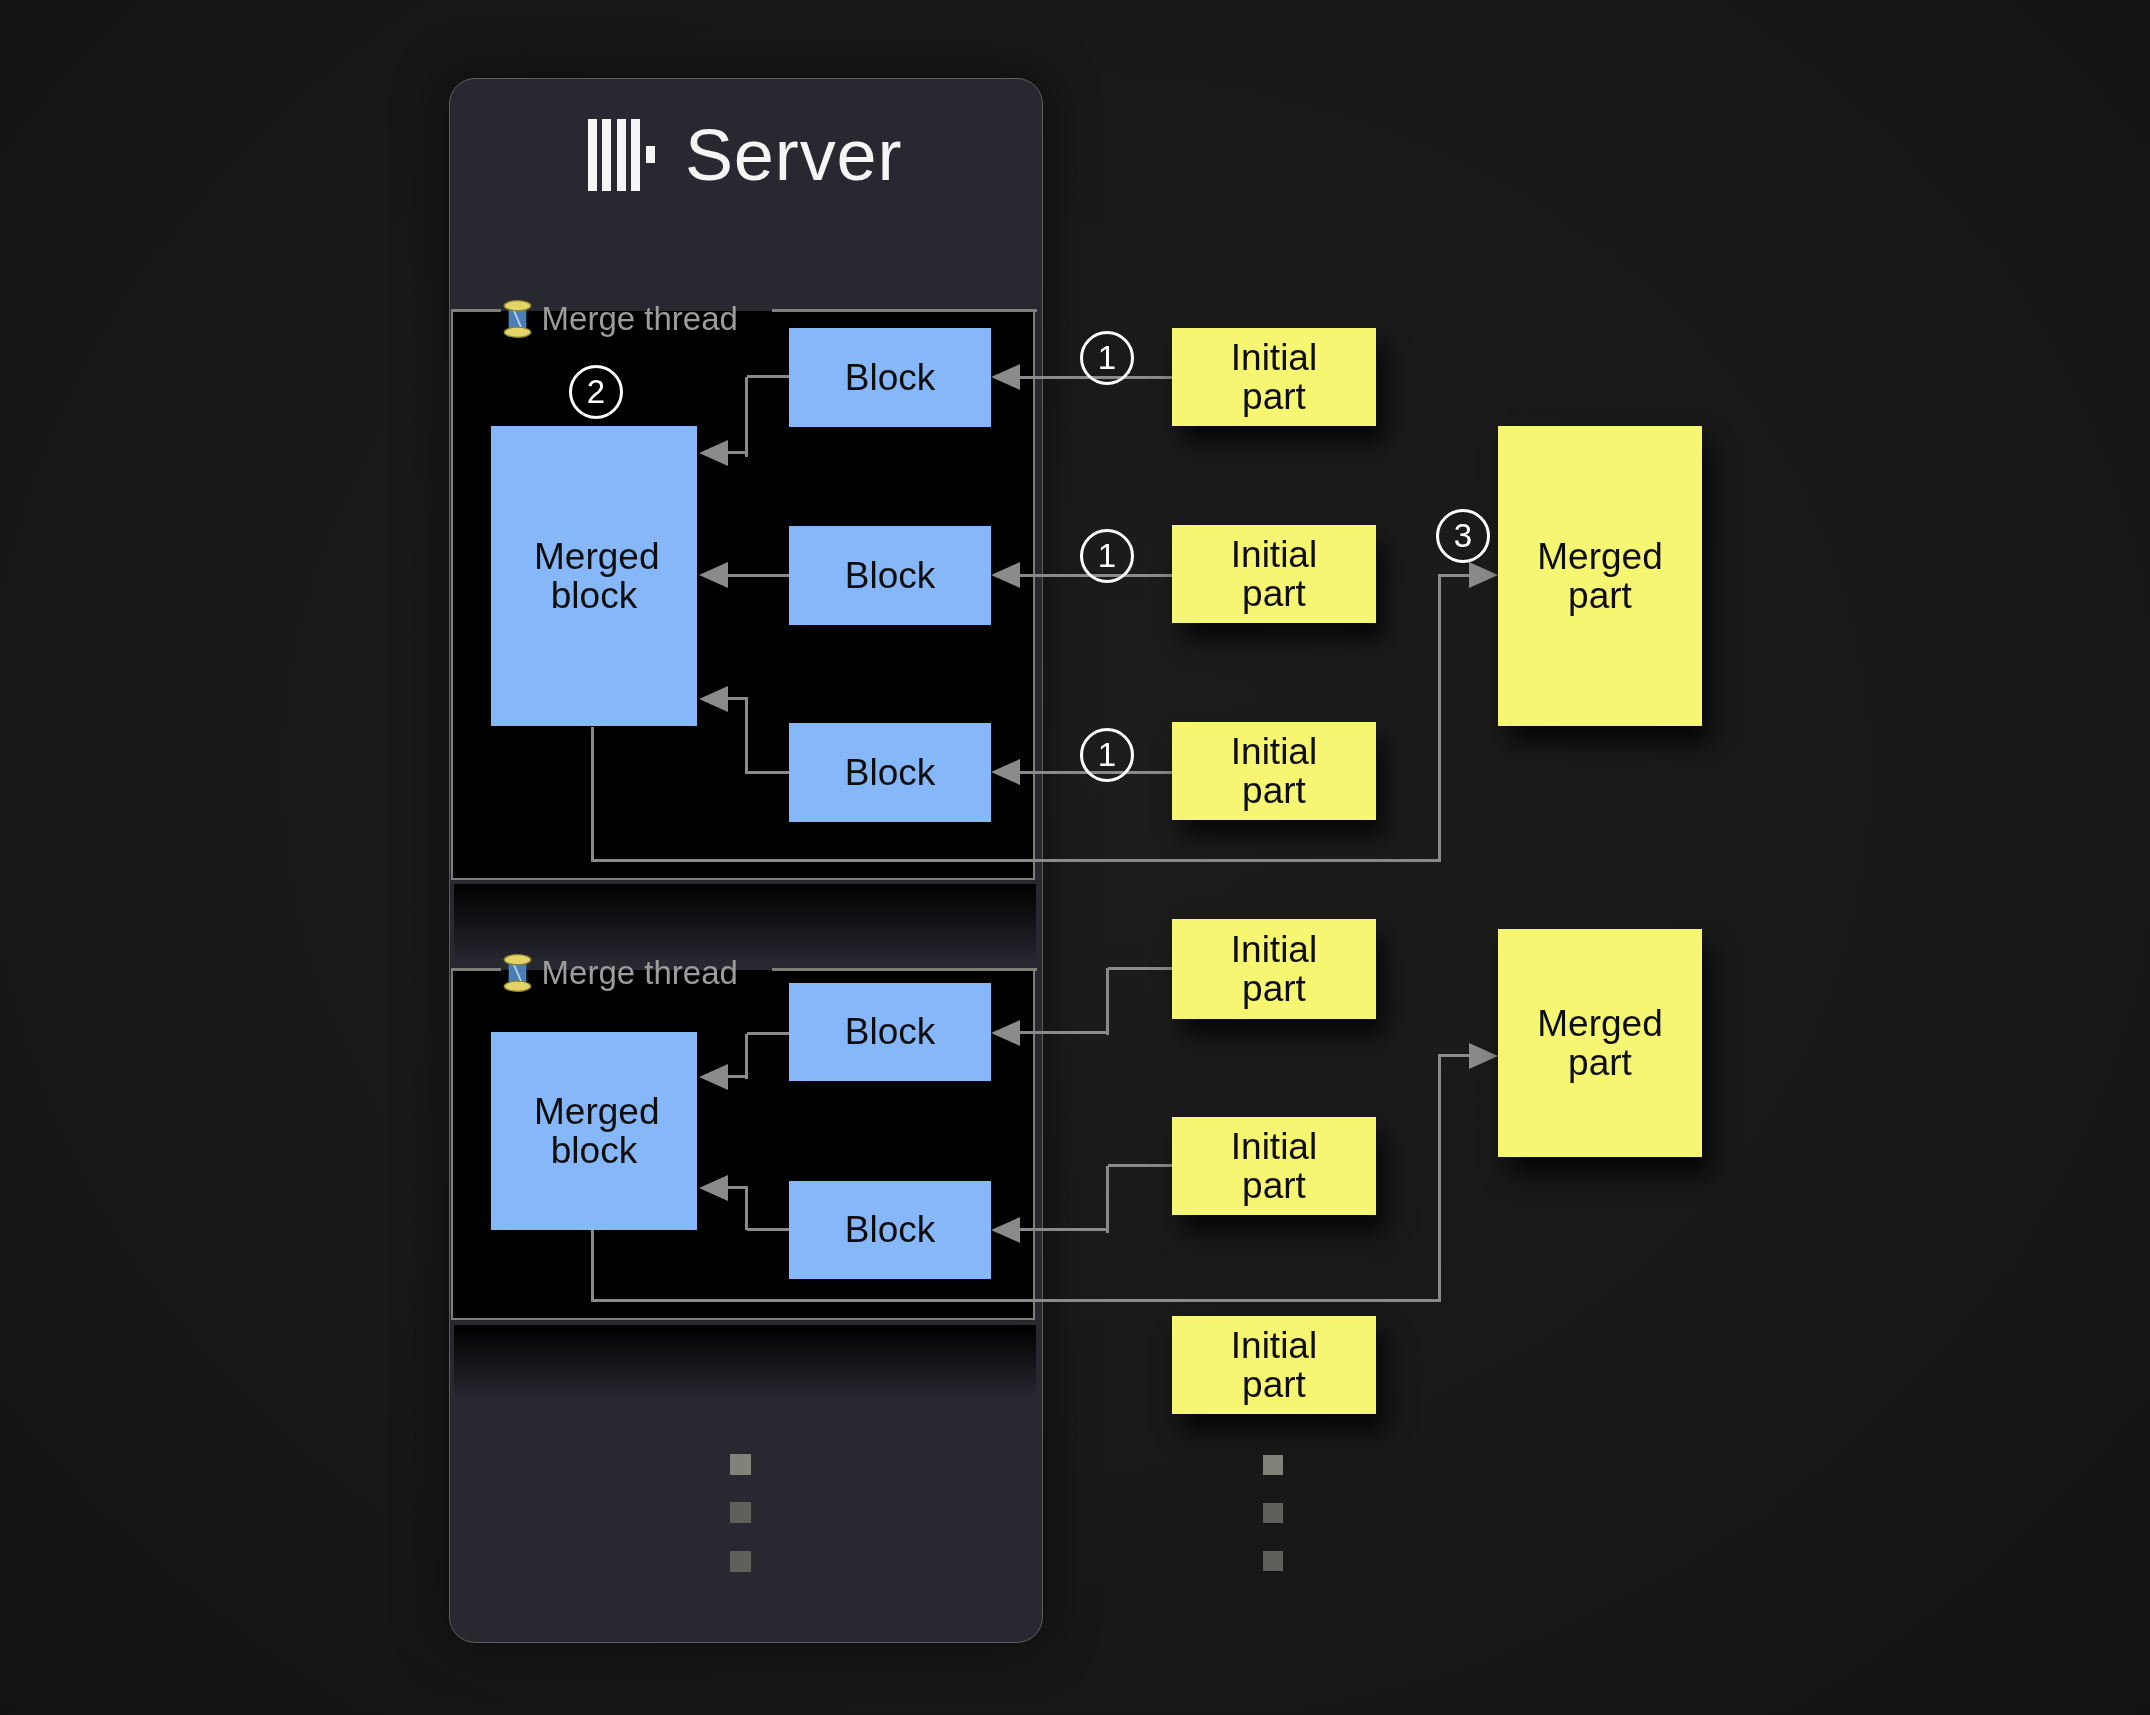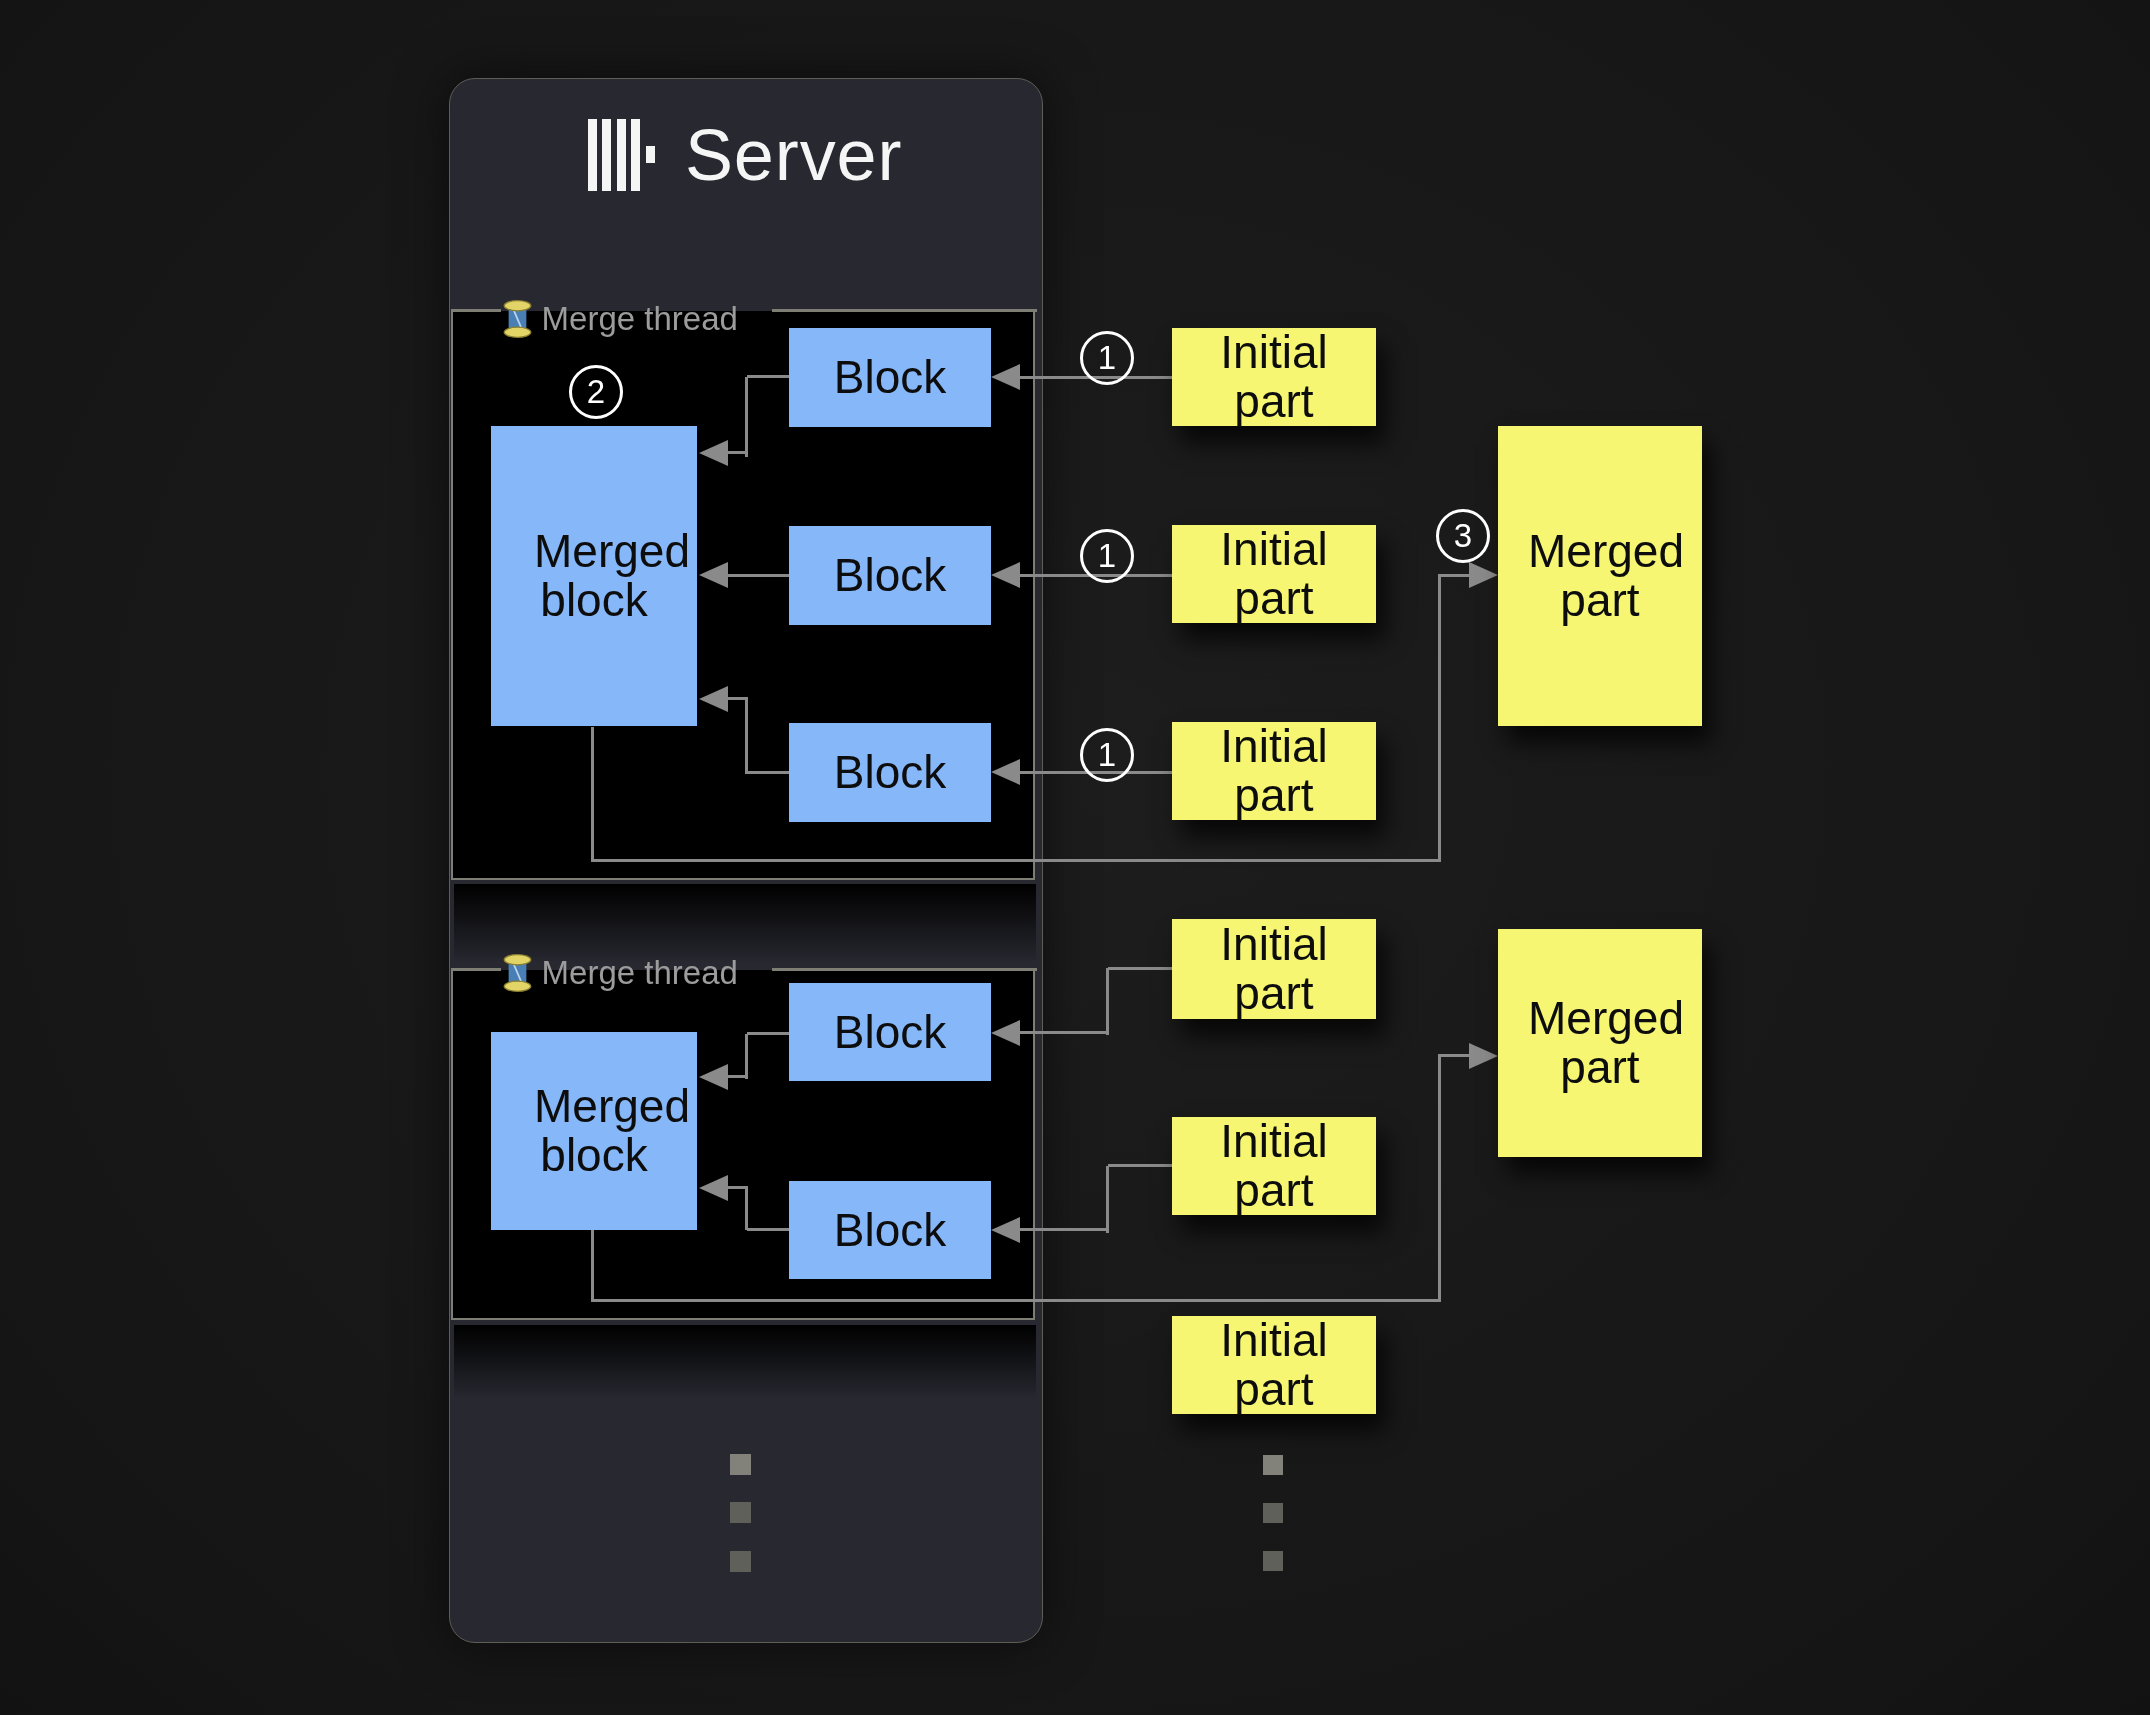--- a/index.html
+++ b/index.html
@@ -7,21 +7,21 @@
   .panel{position:absolute;left:449px;top:78px;width:592px;height:1563px;background:var(--panel,#272830);border:1.7px solid var(--panel-border,#5d5e56);border-radius:26px;box-shadow:0 0 51px rgba(0,0,0,.55);}
   .grad{position:absolute;background:linear-gradient(180deg,#000 0%,rgba(0,0,0,0) 100%);}
   .server-header{position:absolute;left:449px;top:103px;width:592px;height:103px;display:flex;align-items:center;justify-content:center;gap:30px;}
   .logo{display:flex;align-items:center;gap:5.1px;height:72px;}
   .logo .bar{width:9.4px;height:72px;background:var(--white,#f5f5f5);}
   .logo .dot{width:9.4px;height:16.3px;background:var(--white,#f5f5f5);}
   .server-title{color:var(--white,#f5f5f5);font-size:72px;line-height:72px;letter-spacing:0.9px;}
   .section{position:absolute;background:var(--section-bg,#000);border:2.6px solid var(--section-border,#7e7e74);border-top:none;z-index:2;}
   .topseg{position:absolute;height:2.6px;background:var(--section-border,#7e7e74);z-index:3;}
   .sec-label{position:absolute;display:flex;align-items:center;gap:8.6px;z-index:4;color:var(--label,#9c9c9c);font-size:33px;line-height:38px;}
-  .box{position:absolute;display:flex;align-items:center;justify-content:center;text-align:center;color:var(--text-dark,#0d0d0d);font-size:46px;line-height:1.06;z-index:6;}
+  .box{position:absolute;display:flex;align-items:center;justify-content:center;text-align:center;color:var(--text-dark,#0d0d0d);font-size:37px;line-height:1.06;z-index:6;}
   .blue{background:var(--blue,#86b7f8);}
   .yellow{background:var(--yellow,#f6f673);box-shadow:8.6px 17px 22px rgba(0,0,0,.75);}
   .wrapnarrow{width:120px;margin:0 auto;}
   .wrapwide{width:144px;margin:16px auto;}
   .ln{position:absolute;background:var(--line,#8a8a8a);z-index:4;}
   .hl{position:absolute;width:0;height:0;border-top:13px solid transparent;border-bottom:13px solid transparent;border-right:29px solid var(--line,#8a8a8a);z-index:5;}
   .hr{position:absolute;width:0;height:0;border-top:13px solid transparent;border-bottom:13px solid transparent;border-left:29px solid var(--line,#8a8a8a);z-index:5;}
   .badge{position:absolute;width:48px;height:48px;border:3.4px solid #fff;border-radius:50%;color:#fff;font-size:33px;display:flex;align-items:center;justify-content:center;z-index:7;background:transparent;}
   .dot-sq{position:absolute;z-index:7;}
   .spool{width:31px;height:38px;}

